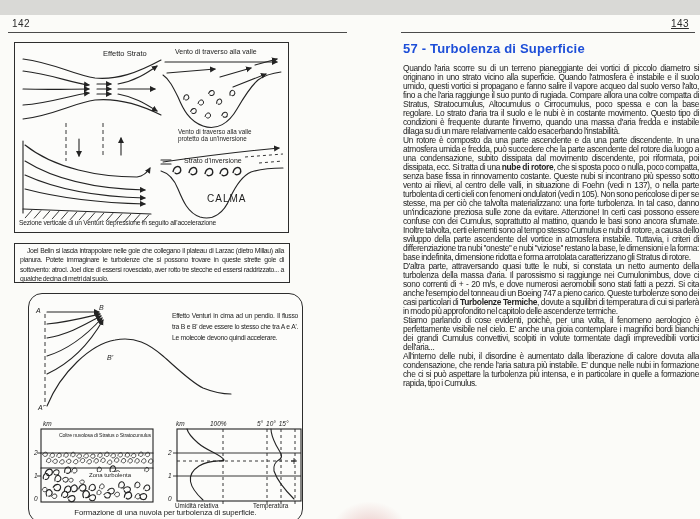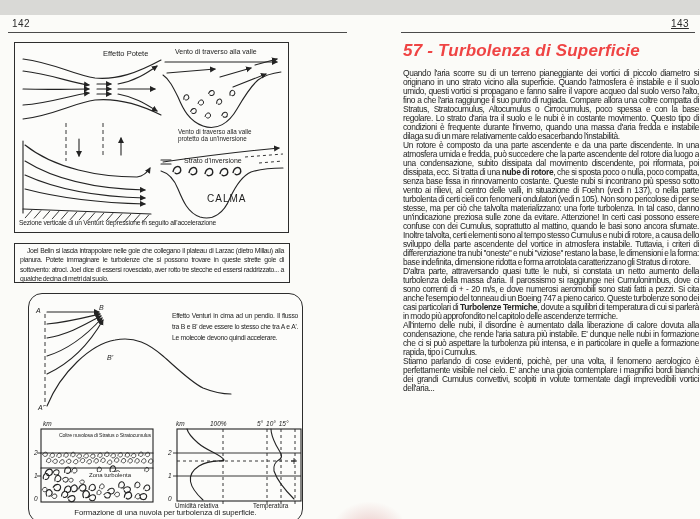--- a/index.html
+++ b/index.html
@@ -43,21 +43,21 @@
   #pct{left:181px;top:126px;} #degs{left:228px;top:126px;word-spacing:1px;}
   .tick{position:absolute;font-size:6.5px;font-style:italic;color:#1c1c1c;}
   #coltre{left:25px;top:139px;width:102px;font-size:5.2px;letter-spacing:-.15px;text-align:center;}
   #zona{left:58px;top:178px;font-size:6px;background:#fcfcfa;padding:0 2px;}
   #umid{left:146px;top:209px;font-size:6.3px;}
   #temp{left:224px;top:209px;font-size:6.3px;}
   #caption2{left:0;top:215px;width:273px;text-align:center;font-size:7.8px;letter-spacing:-.1px;}
 
   
   #rp-content{position:absolute;left:403px;top:26px;width:296px;height:490px;overflow:hidden;}
-  #rp-content h2{margin:0 0 8px 0;font-size:17px;letter-spacing:.2px;color:#ef4444;font-style:italic;}
+  #rp-content h2{margin:0 0 8px 0;font-size:13px;letter-spacing:.2px;color:#1d4ed8;}
   #rp-content h2.second{margin:12px 0 9px 0;}
   #rp-content p{margin:0;font-size:8.4px;line-height:9px;letter-spacing:-.35px;word-spacing:-.5px;
         text-align:justify;color:#242424;}
   #rp-content p b{letter-spacing:-.3px;}
 </style>
 </head>
 <body>
 
 <div id="spread">
 
@@ -138,21 +138,21 @@
         <path class="thin dash2" d="M244,120 L268,118"></path>
         <g id="curlsInv">
             <use href="#curl1" transform="translate(158,125) scale(1.4) rotate(0)"></use>
             <use href="#curl1" transform="translate(174,126) scale(1.4) rotate(0)"></use>
             <use href="#curl1" transform="translate(190,127) scale(1.4) rotate(0)"></use>
             <use href="#curl1" transform="translate(205,127) scale(1.4) rotate(0)"></use>
             <use href="#curl1" transform="translate(218,126) scale(1.4) rotate(0)"></use>
           </g>
         <path class="stroke" d="M146,128 C153,130 159,136 163,146 C168,158 173,170 185,174 C198,178 209,170 215,155 C221,142 227,133 236,129 C246,126 258,125 268,125"></path>
       </svg>
-      <span class="lbl" id="venturi-label">Effetto Potete</span>
+      <span class="lbl" id="venturi-label">Effetto Strato</span>
       <span class="lbl" id="valleywind-label">Vento di traverso alla valle</span>
       <span class="lbl wrapLbl" id="invwind-label">Vento di traverso alla valle protetto da un'inversione</span>
       <span class="lbl" id="strato-label">Strato d'inversione</span>
       <span class="lbl" id="calma-label">CALMA</span>
       <span class="lbl" id="caption1">Sezione verticale di un Venturi: depressione in seguito all'accelerazione</span>
     </div>
 
     <div id="box2">
       <p>Joel Belin si lascia intrappolare nelle gole che collegano il plateau di Larzac (dietro Millau) alla pianura. Potete immaginare le turbolenze che si possono trovare in queste strette gole di sottovento: atroci. Joel dice di essersi rovesciato, aver rotto tre stecche ed essersi raddrizzato... a qualche decina di metri dal suolo.</p>
     </div>
@@ -292,17 +292,17 @@
 
   <div>
     <span class="pagenum" style="left:671px;top:3px;text-decoration:underline;">143</span>
     <div class="hrule" style="left:401px;top:17px;width:294px;"></div>
 
     <div id="rp-content">
       <h2>57 - Turbolenza di Superficie</h2>
       <p>Quando l'aria scorre su di un terreno pianeggiante dei vortici di piccolo diametro si originano in uno strato vicino alla superficie. Quando l'atmosfera è instabile e il suolo umido, questi vortici si propagano e fanno salire il vapore acqueo dal suolo verso l'alto, fino a che l'aria raggiunge il suo punto di rugiada. Compare allora una coltre compatta di Stratus, Stratocumulus, Altocumulus o Cirrocumulus, poco spessa e con la base regolare. Lo strato d'aria tra il suolo e le nubi è in costante movimento. Questo tipo di condizioni è frequente durante l'inverno, quando una massa d'aria fredda e instabile dilaga su di un mare relativamente caldo esacerbando l'instabilità.</p>
       <p><span>Un rotore è composto da una parte ascendente e da una parte discendente. In una atmosfera umida e fredda, può succedere che la parte ascendente del rotore dia luogo a una condensazione, subito dissipata dal movimento discendente, poi riformata, poi dissipata, ecc. Si tratta di una </span><b>nube di rotore</b><span>, che si sposta poco o nulla, poco compatta, senza base fissa in rinnovamento costante. Queste nubi si incontrano più spesso sotto vento ai rilievi, al centro delle valli, in situazione di Foehn (vedi n 137), o nella parte turbolenta di certi cieli con fenomeni ondulatori (vedi n 105). Non sono pericolose di per se stesse, ma per ciò che talvolta materializzano: una forte turbolenza. In tal caso, danno un'indicazione preziosa sulle zone da evitare. Attenzione! In certi casi possono essere confuse con dei Cumulus, soprattutto al mattino, quando le basi sono ancora sfumate. Inoltre talvolta, certi elementi sono al tempo stesso Cumulus e nubi di rotore, a causa dello sviluppo della parte ascendente del vortice in atmosfera instabile. Tuttavia, i criteri di differenziazione tra nubi ''oneste'' e nubi ''viziose'' restano la base, le dimensioni e la forma: base indefinita, dimensione ridotta e forma arrotolata caratterizzano gli Stratus di rotore.</span></p>
       <p><span>D'altra parte, attraversando quasi tutte le nubi, si constata un netto aumento della turbolenza della massa d'aria. Il parossismo si raggiunge nei Cumulonimbus, dove ci sono correnti di + - 20 m/s, e dove numerosi aeromobili sono stati fatti a pezzi. Si cita anche l'esempio del tonneau di un Boeing 747 a pieno carico. Queste turbolenze sono dei casi particolari di </span><b>Turbolenze Termiche</b><span>, dovute a squilibri di temperatura di cui si parlerà in modo più approfondito nel capitolo delle ascendenze termiche.</span></p>
+      <p><span>Stiamo parlando di cose evidenti, poichè, per una volta, il fenomeno aerologico è perfettamente visibile nel cielo. E' anche una gioia contemplare i magnifici bordi bianchi dei grandi Cumulus convettivi, scolpiti in volute tormentate dagli imprevedibili vortici dell'aria...</span></p>
       <p><span>All'interno delle nubi, il disordine è aumentato dalla liberazione di calore dovuta alla condensazione, che rende l'aria satura più instabile. E' dunque nelle nubi in formazione che ci si può aspettare la turbolenza più intensa, e in particolare in quelle a formazione rapida, tipo i Cumulus.</span></p>
-      <p><span>Stiamo parlando di cose evidenti, poichè, per una volta, il fenomeno aerologico è perfettamente visibile nel cielo. E' anche una gioia contemplare i magnifici bordi bianchi dei grandi Cumulus convettivi, scolpiti in volute tormentate dagli imprevedibili vortici dell'aria...</span></p>
     </div>
   </div>
 </div>
 
 </body></html>

